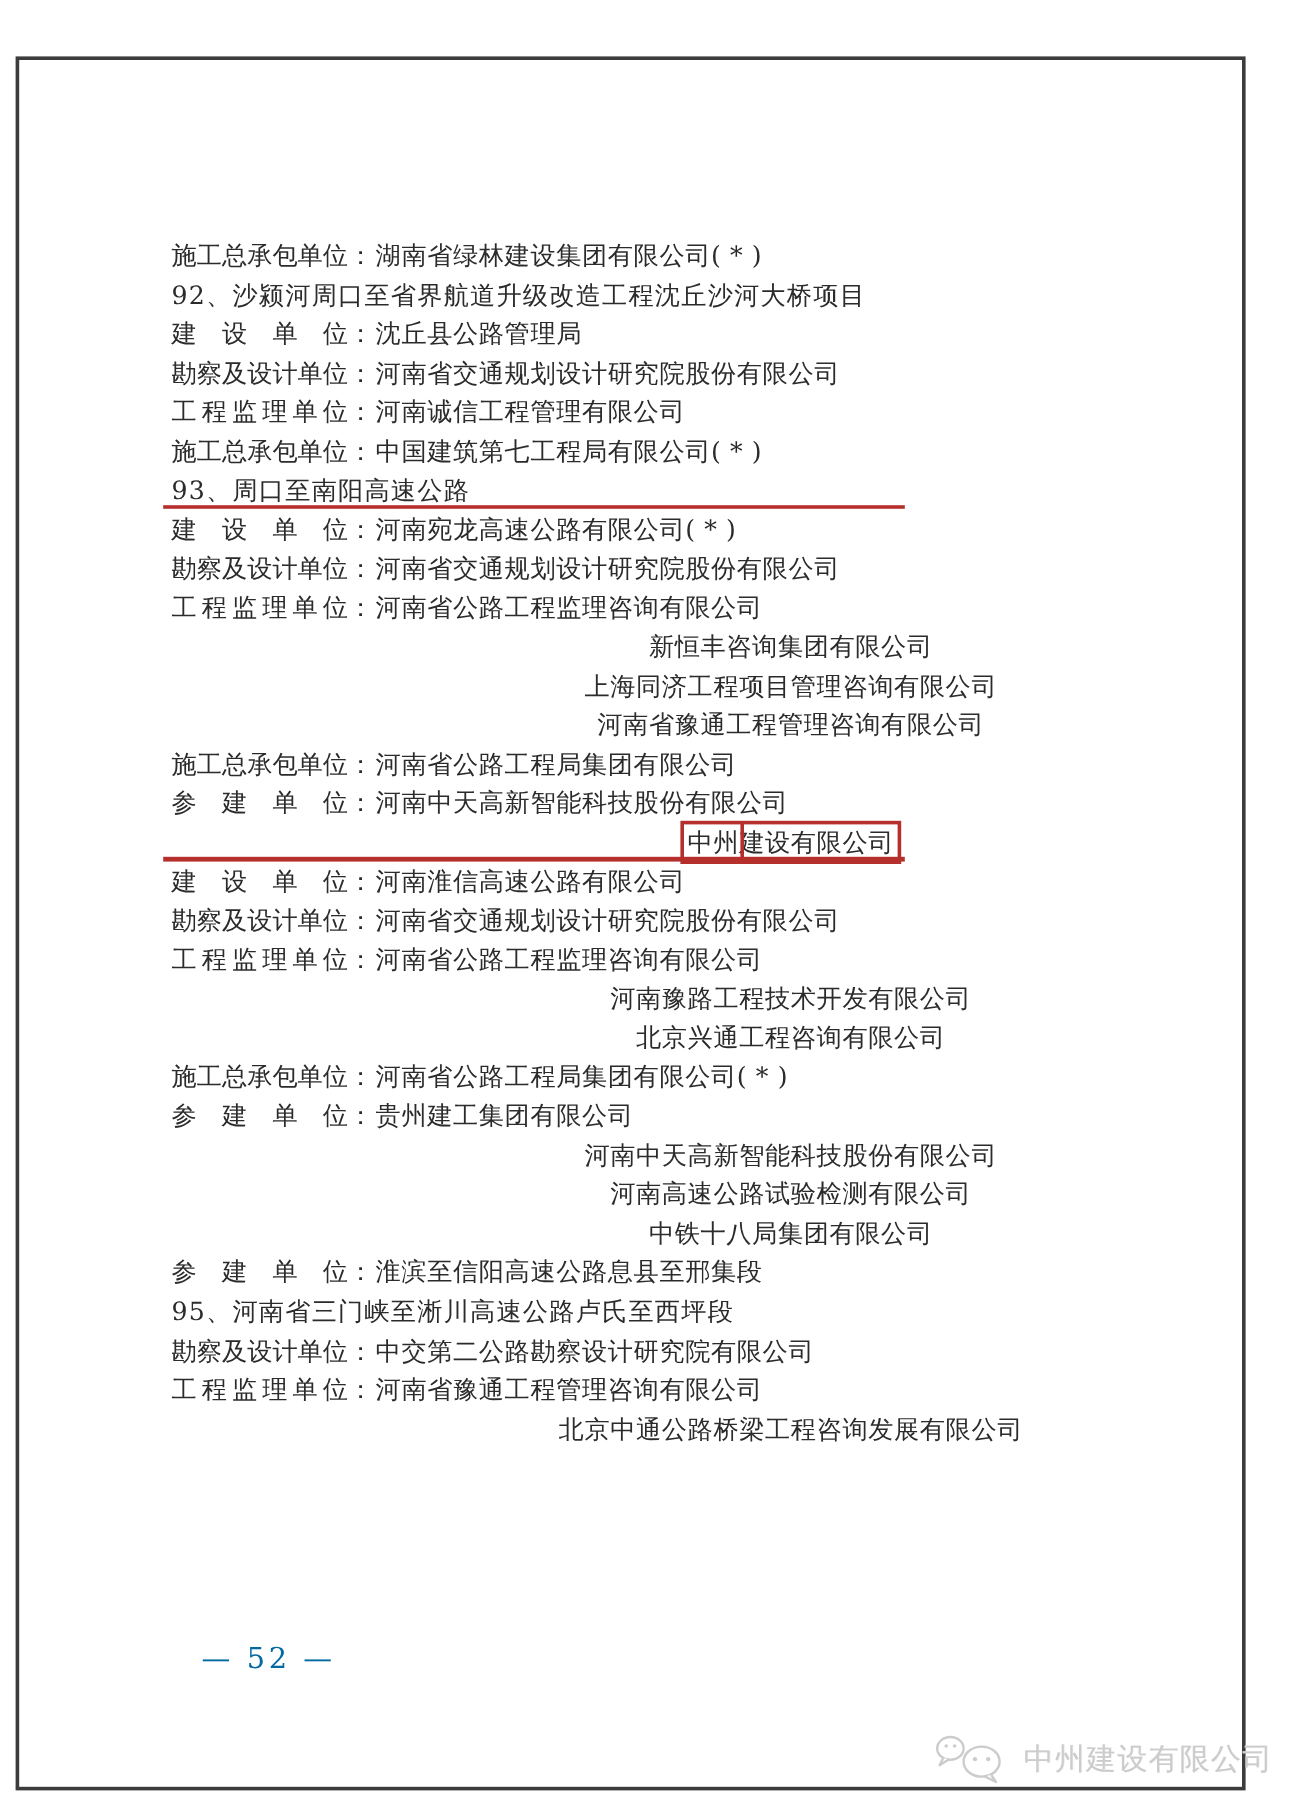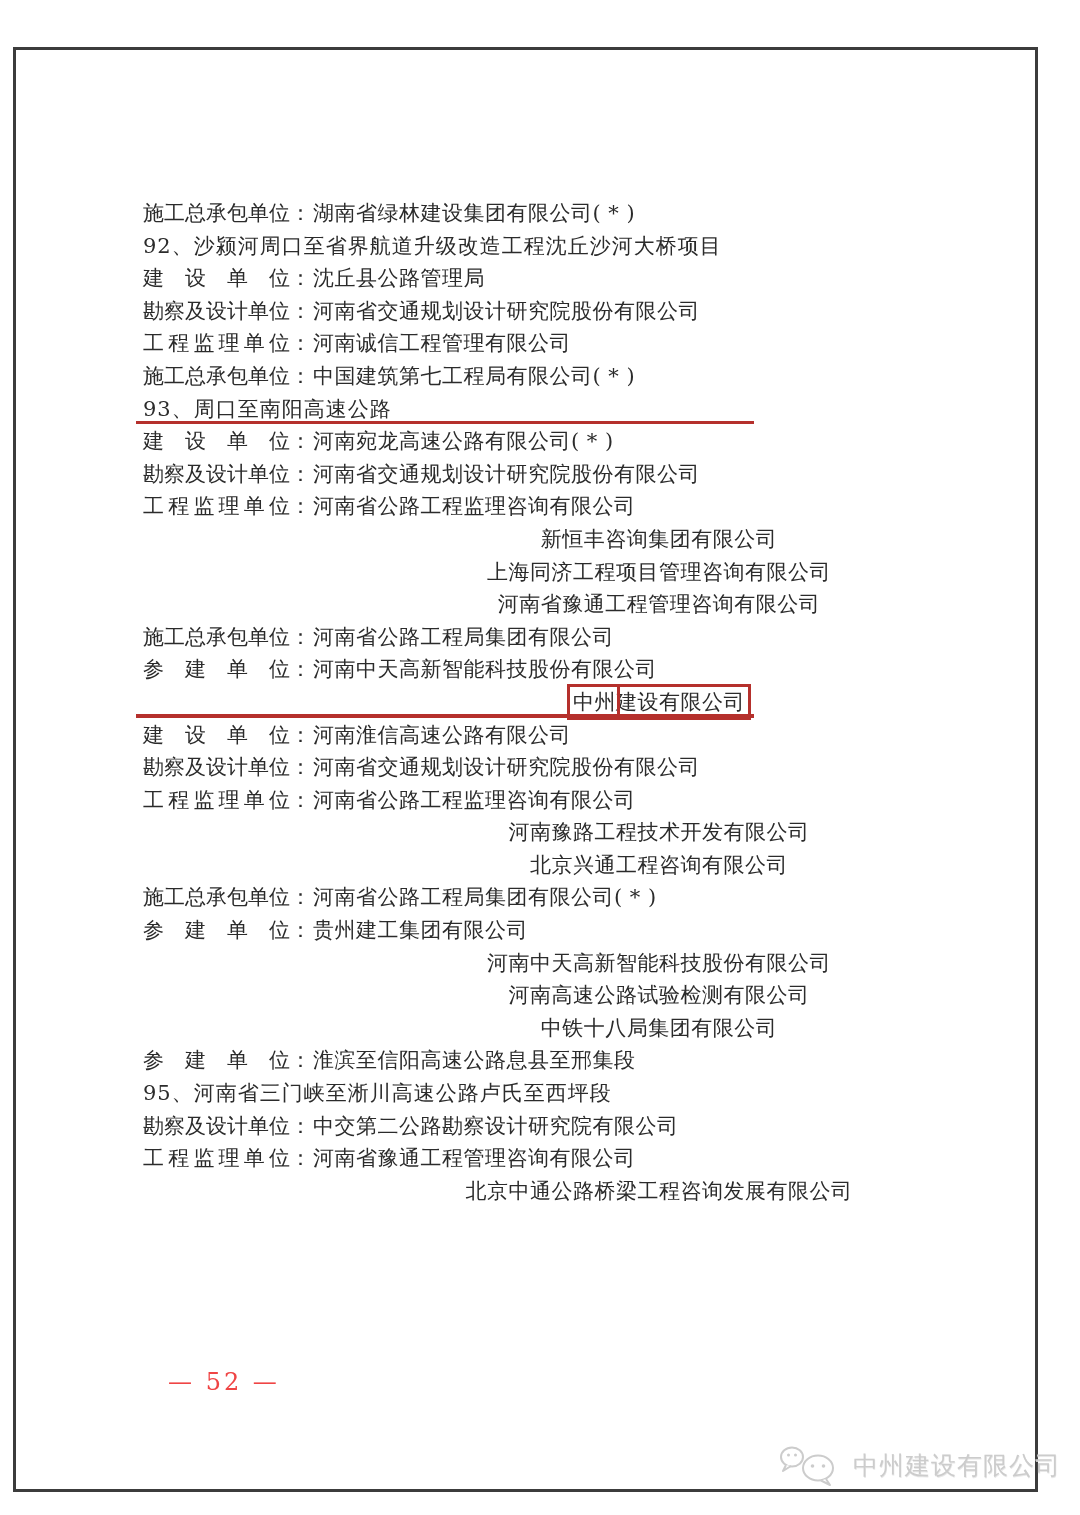--- a/index.html
+++ b/index.html
@@ -48,21 +48,21 @@
     outline-offset:3px;
   }
   .highlight::after {
     content:""; position:absolute;
     left:44px; top:-5px; bottom:-5px; width:2.5px;
     background:#b5302c;
   }
 
   .page-number {
     position:absolute; left:152px; top:1318px;
-    font-size:24px; letter-spacing:3px; color:#ef4444;
+    font-size:24px; letter-spacing:3px; color:#0369a1;
   }
 
   .watermark {
     position:absolute; left:778px; top:1442px;
     display:flex; align-items:center; gap:9px;
     color:#cccccc; z-index:5;
   }
   .watermark-text {
     font-size:25px; letter-spacing:1px;
     font-family:"DejaVu Sans","Liberation Sans",sans-serif;

